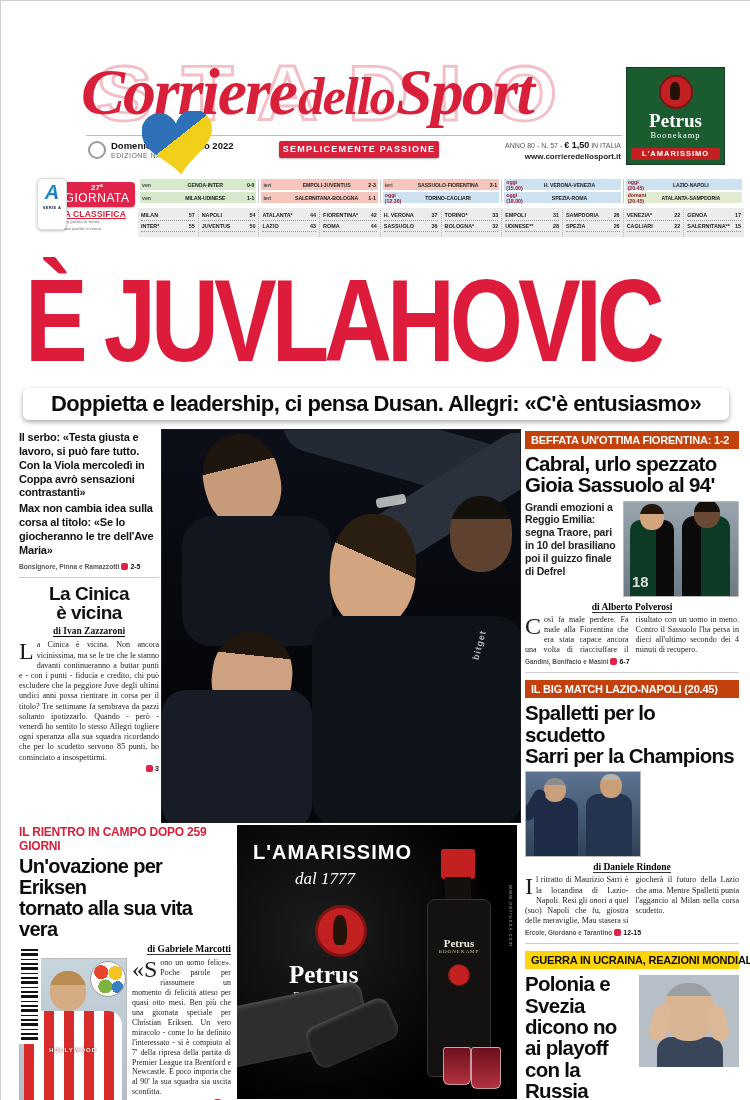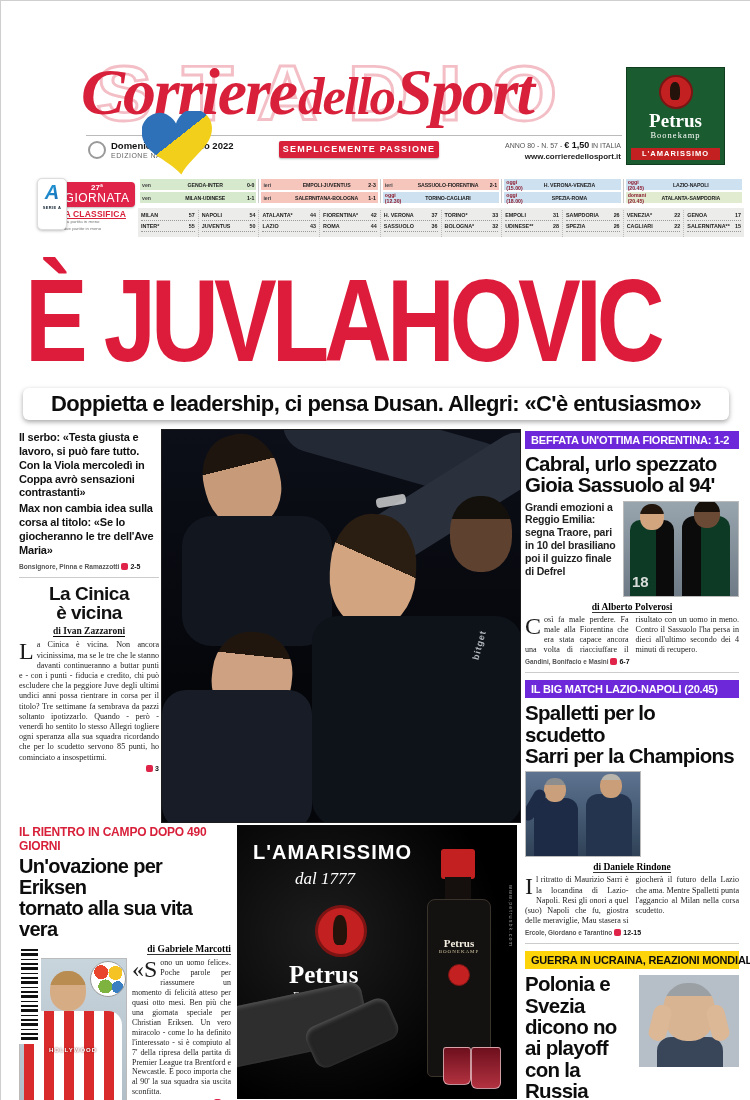--- a/index.html
+++ b/index.html
@@ -87,21 +87,21 @@
   .pageref{display:flex;justify-content:flex-end;align-items:center;gap:2px;margin-top:2px;}
   
   .photo-main{left:160px;top:428px;width:358px;height:392px;background:linear-gradient(180deg,#0c0f18,#05060a 65%);
         overflow:hidden;border:1px solid #1c1c1c;}
   .pm{position:absolute;}
   .arm{background:#232a35;border-radius:28px;}
   .head{border-radius:46%;}
   .sponsor-rot{color:#cfd4da;font-size:9px;font-weight:700;letter-spacing:1px;transform:rotate(-75deg);opacity:.85;}
   
   .rightcol{left:524px;top:430px;width:214px;}
-  .banner{height:18px;background:#6d28d9;color:#fff;font-size:11px;font-weight:900;line-height:18px;
+  .banner{height:18px;background:#c2410c;color:#fff;font-size:11px;font-weight:900;line-height:18px;
         padding-left:6px;letter-spacing:-.2px;margin-bottom:4px;white-space:nowrap;}
   .banner.yellow{background:#fdd40a;color:#0d0d0d;}
   .rc-h{font-size:20.5px;font-weight:900;color:#0d0d0d;line-height:1.04;letter-spacing:-.7px;}
   .rc-row{display:flex;gap:4px;margin-top:5px;}
   .standfirst{flex:1;font-size:10.5px;font-weight:700;color:#222;line-height:1.22;letter-spacing:-.2px;}
   .rc-photo{flex:none;overflow:hidden;position:relative;border:1px solid #bbb;}
   .author{text-align:center;font-family:"Liberation Serif",serif;font-size:9.5px;font-weight:700;margin:5px 0 3px;}
   .author span{border-bottom:1px solid #333;}
   .twocol{columns:2;column-gap:7px;margin-bottom:3px;}
   .rc-byl{display:flex;align-items:center;gap:2px;font-size:6.4px;font-weight:700;color:#555;margin:2px 0 7px;}
@@ -452,21 +452,21 @@
         <div style="position:absolute;right:12px;top:30px;width:18px;height:36px;background:#dcb897;border-radius:8px;transform:rotate(-14deg);"></div>
       </div>
       <div class="rc-h">Polonia e Svezia</div>
       <div class="rc-h">dicono no ai playoff</div>
       <div class="rc-h">con la Russia</div>
 
     </div>
   </div>
 
   <div class="abs eriksen">
-    <div class="ek-kicker">IL RIENTRO IN CAMPO DOPO 490 GIORNI</div>
+    <div class="ek-kicker">IL RIENTRO IN CAMPO DOPO 259 GIORNI</div>
     <div class="ek-h">Un'ovazione per Eriksen</div>
     <div class="ek-h">tornato alla sua vita vera</div>
     <div class="ek-author"><span>di Gabriele Marcotti</span></div>
     <div class="ek-row">
       <div class="photo-erik">
         <div style="position:absolute;right:0px;top:2px;width:34px;height:34px;border-radius:50%;border:1px solid #999;background:radial-gradient(circle at 30% 30%,#e8452c 7px,transparent 7px),radial-gradient(circle at 72% 32%,#f5c324 7px,transparent 7px),radial-gradient(circle at 42% 72%,#7db33e 7px,transparent 7px),radial-gradient(circle at 78% 74%,#3a7fc1 6px,transparent 6px),#fff;"></div>
         <div style="position:absolute;left:30px;top:12px;width:36px;height:40px;background:linear-gradient(180deg,#b98c52 0 34%,#d6ac85 34%);border-radius:46%;"></div>
         <div style="position:absolute;left:4px;top:52px;width:98px;height:100px;border-radius:14px 14px 0 0;background:repeating-linear-gradient(90deg,#d92b2b 0 10px,#fff 10px 20px);"></div>
         <div style="position:absolute;left:16px;top:88px;width:74px;height:10px;text-align:center;font-size:6px;font-weight:900;color:#fff;text-shadow:0 0 2px #600;letter-spacing:1px;">HOLLYWOOD</div>
 

